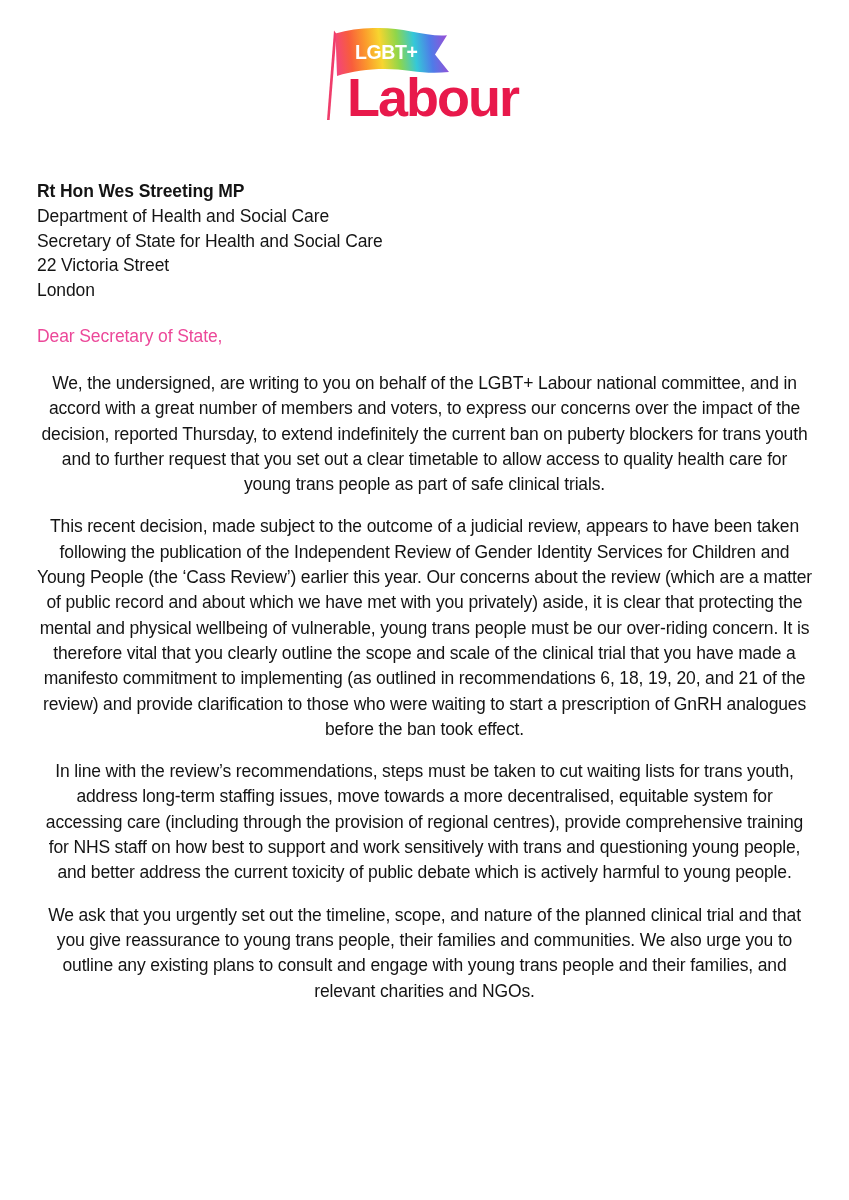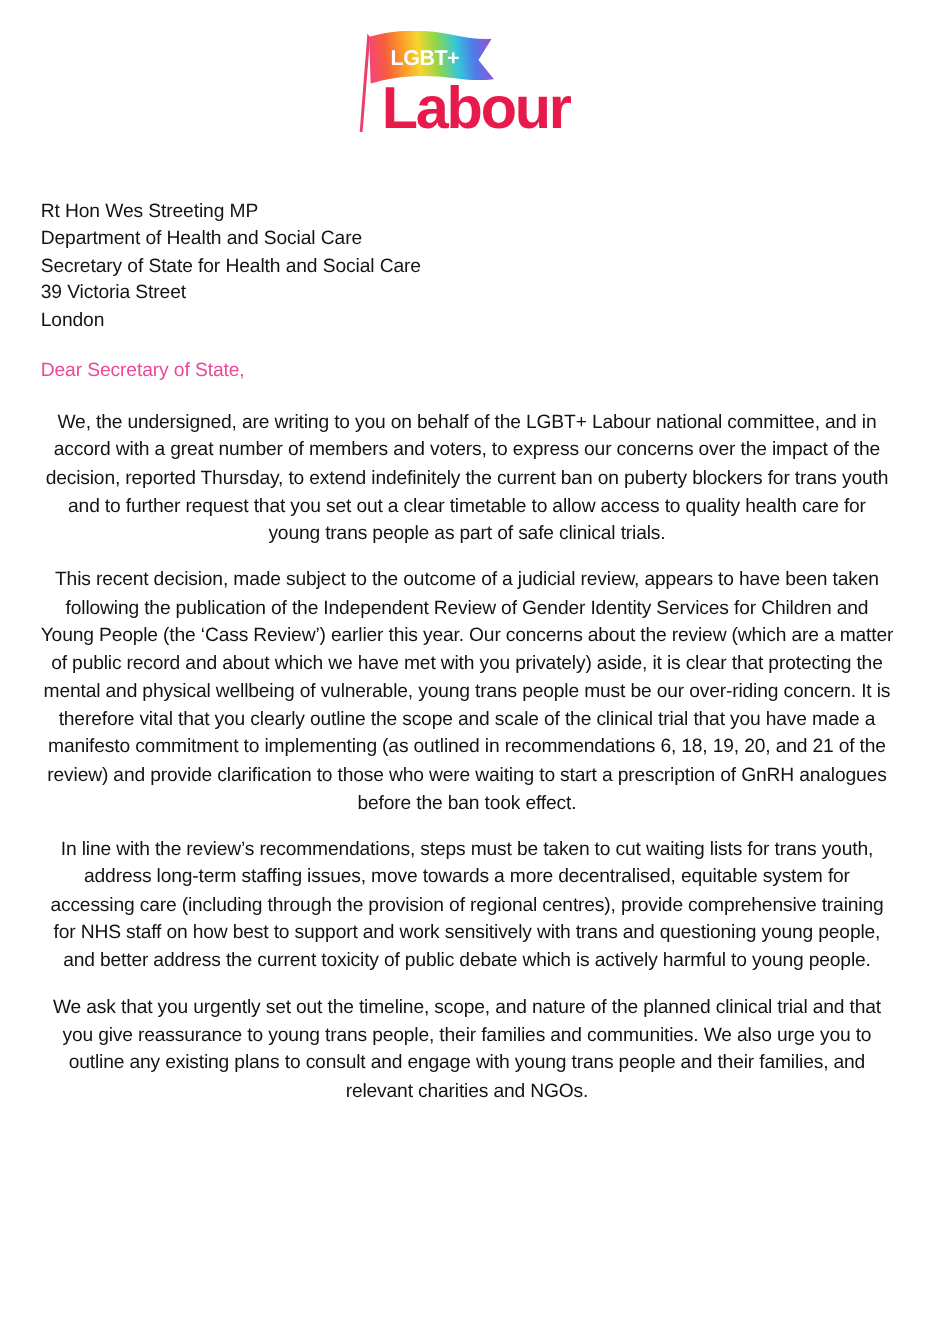--- a/index.html
+++ b/index.html
@@ -51,21 +51,21 @@
 
   .address-block {
     margin-top: 26px;
     font-size: 17.5px;
     line-height: 24.8px;
     color: #141414;
     letter-spacing: -0.1px;
   }
 
   .address-block .recipient-name {
-    font-weight: normal;
+    font-weight: bold;
   }
 
   .date-line {
     margin-top: 27px;
     text-align: right;
     font-size: 17.5px;
     line-height: 24px;
     color: #141414;
     letter-spacing: -0.1px;
   }
@@ -131,21 +131,21 @@
       </svg>
     </div>
   </div>
 
   <div class="letter">
 
     <div class="address-block">
       <div class="recipient-name">Rt Hon Wes Streeting MP</div>
       <div>Department of Health and Social Care</div>
       <div>Secretary of State for Health and Social Care</div>
-      <div>39 Victoria Street</div>
+      <div>22 Victoria Street</div>
       <div>London</div>
     </div>
 
 
     <div class="salutation">Dear Secretary of State,</div>
 
     <div class="body-copy">
       <p>We, the undersigned, are writing to you on behalf of the LGBT+ Labour national committee, and in accord with a great number of members and voters, to express our concerns over the impact of the decision, reported Thursday, to extend indefinitely the current ban on puberty blockers for trans youth and to further request that you set out a clear timetable to allow access to quality health care for young trans people as part of safe clinical trials.</p>
       <p>This recent decision, made subject to the outcome of a judicial review, appears to have been taken following the publication of the Independent Review of Gender Identity Services for Children and Young People (the ‘Cass Review’) earlier this year. Our concerns about the review (which are a matter of public record and about which we have met with you privately) aside, it is clear that protecting the mental and physical wellbeing of vulnerable, young trans people must be our over-riding concern. It is therefore vital that you clearly outline the scope and scale of the clinical trial that you have made a manifesto commitment to implementing (as outlined in recommendations 6, 18, 19, 20, and 21 of the review) and provide clarification to those who were waiting to start a prescription of GnRH analogues before the ban took effect.</p>
       <p>In line with the review’s recommendations, steps must be taken to cut waiting lists for trans youth, address long-term staffing issues, move towards a more decentralised, equitable system for accessing care (including through the provision of regional centres), provide comprehensive training for NHS staff on how best to support and work sensitively with trans and questioning young people, and better address the current toxicity of public debate which is actively harmful to young people.</p>

